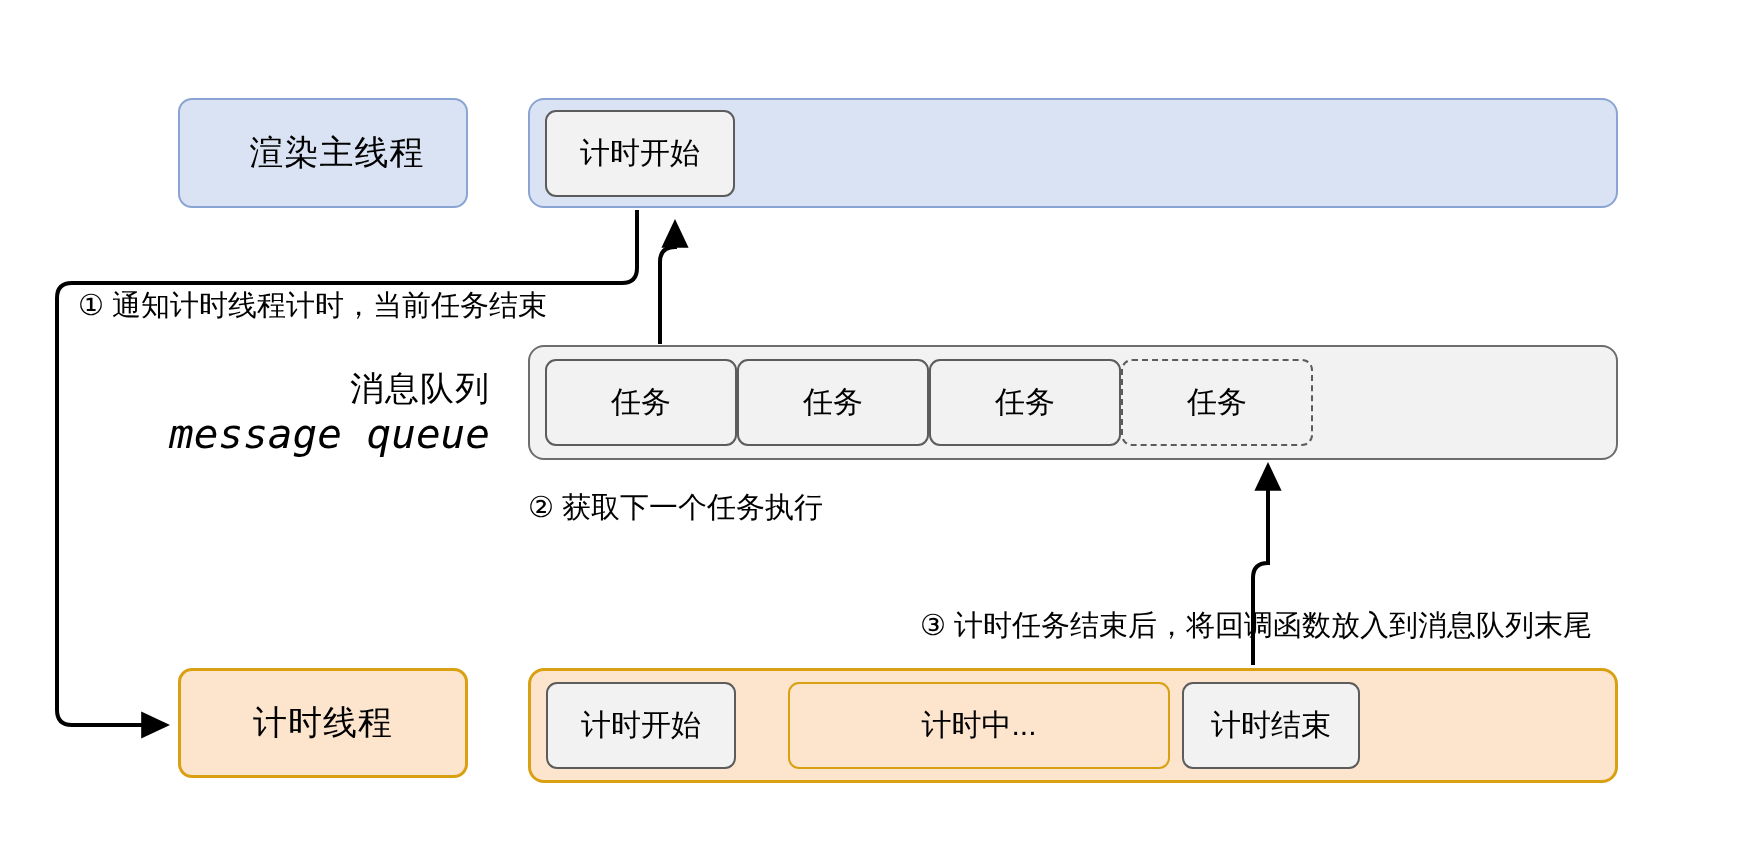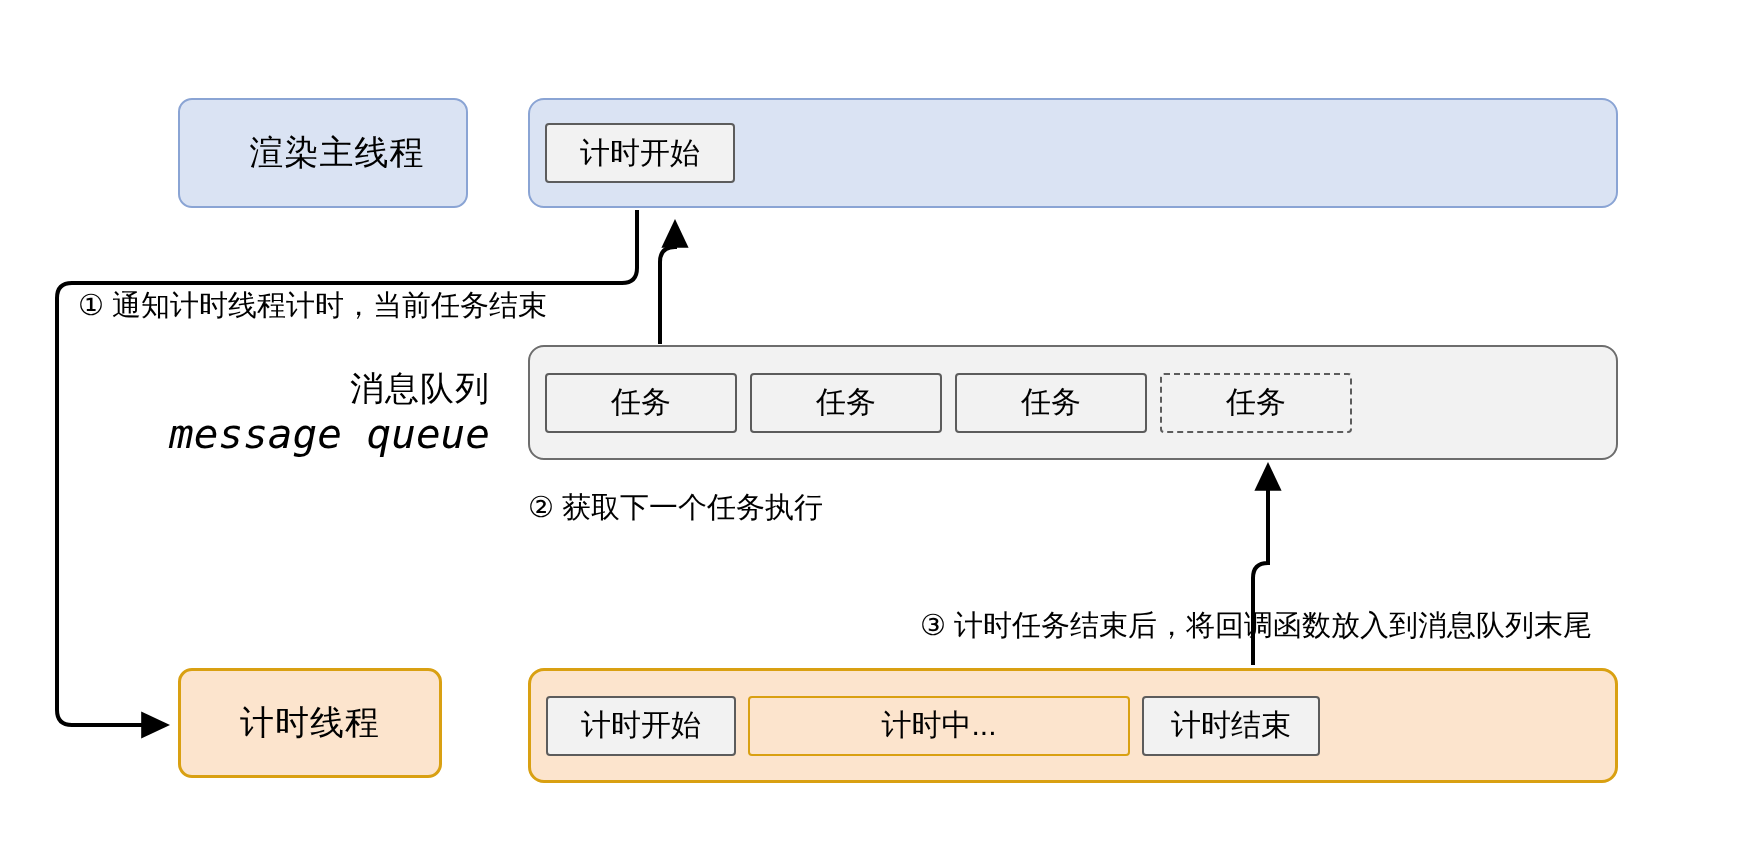--- a/index.html
+++ b/index.html
@@ -44,21 +44,21 @@
     top: 98px;
     width: 290px;
     height: 110px;
     background: #dae3f3;
     border: 2.5px solid #8aa4d4;
     padding-left: 28px;
   }
   .lane-label.orange {
     left: 178px;
     top: 668px;
-    width: 264px;
+    width: 290px;
     height: 110px;
     background: #fce4cd;
     border: 3px solid #d9a012;
   }
 
   
   .track {
     position: absolute;
     box-sizing: border-box;
     border-radius: 16px;
@@ -75,61 +75,60 @@
     padding-left: 15px;
   }
   .track.queue {
     left: 528px;
     top: 345px;
     width: 1090px;
     height: 115px;
     background: #f2f2f2;
     border: 2.5px solid #6d6d6d;
     padding-left: 15px;
-    gap: 13px;
   }
   .track.timer-thread {
     left: 528px;
     top: 668px;
     width: 1090px;
     height: 115px;
     background: #fce4cd;
     border: 3px solid #d9a012;
     padding-left: 15px;
     gap: 12px;
   }
 
   
   .chip {
     box-sizing: border-box;
     display: flex;
     align-items: center;
     justify-content: center;
-    border-radius: 4px;
+    border-radius: 11px;
     font-size: 30px;
     white-space: nowrap;
-    height: 60px;
+    height: 87px;
     text-align: center;
   }
   .chip.gray {
     background: #f2f2f2;
     border: 2.5px solid #5c5c5c;
   }
   .chip.dashed {
     background: transparent;
     border: 2.5px dashed #5c5c5c;
   }
   .chip.orange {
     background: #fce4cd;
     border: 2.5px solid #d9a012;
   }
 
   .chip.w-timer-start { width: 190px; }
   .chip.w-task        { width: 192px; }
-  .chip.w-counting    { width: 382px; }
+  .chip.w-counting    { width: 382px; margin-left: 40px; }
   .chip.w-timer-end   { width: 178px; }
 
   
   .note {
     position: absolute;
     font-size: 29px;
     white-space: nowrap;
     line-height: 1.2;
     text-align: center;
   }

